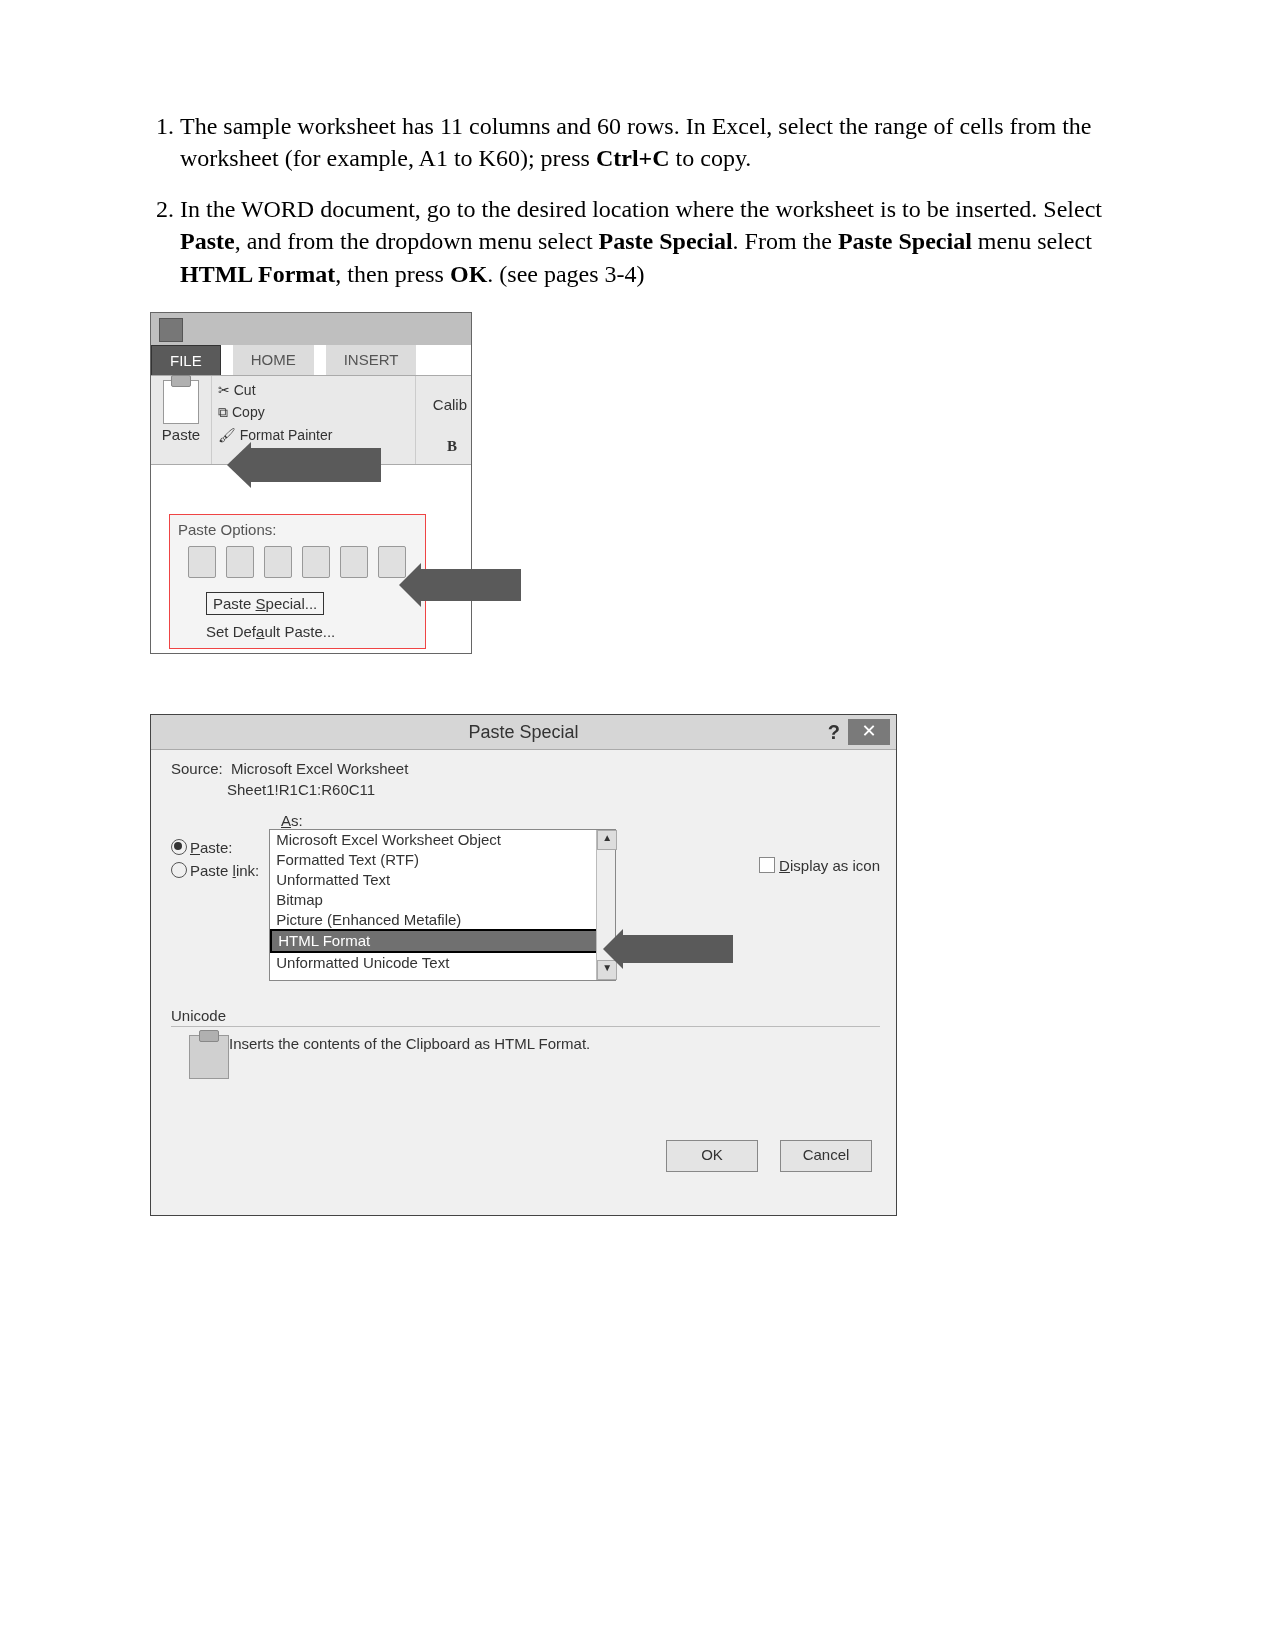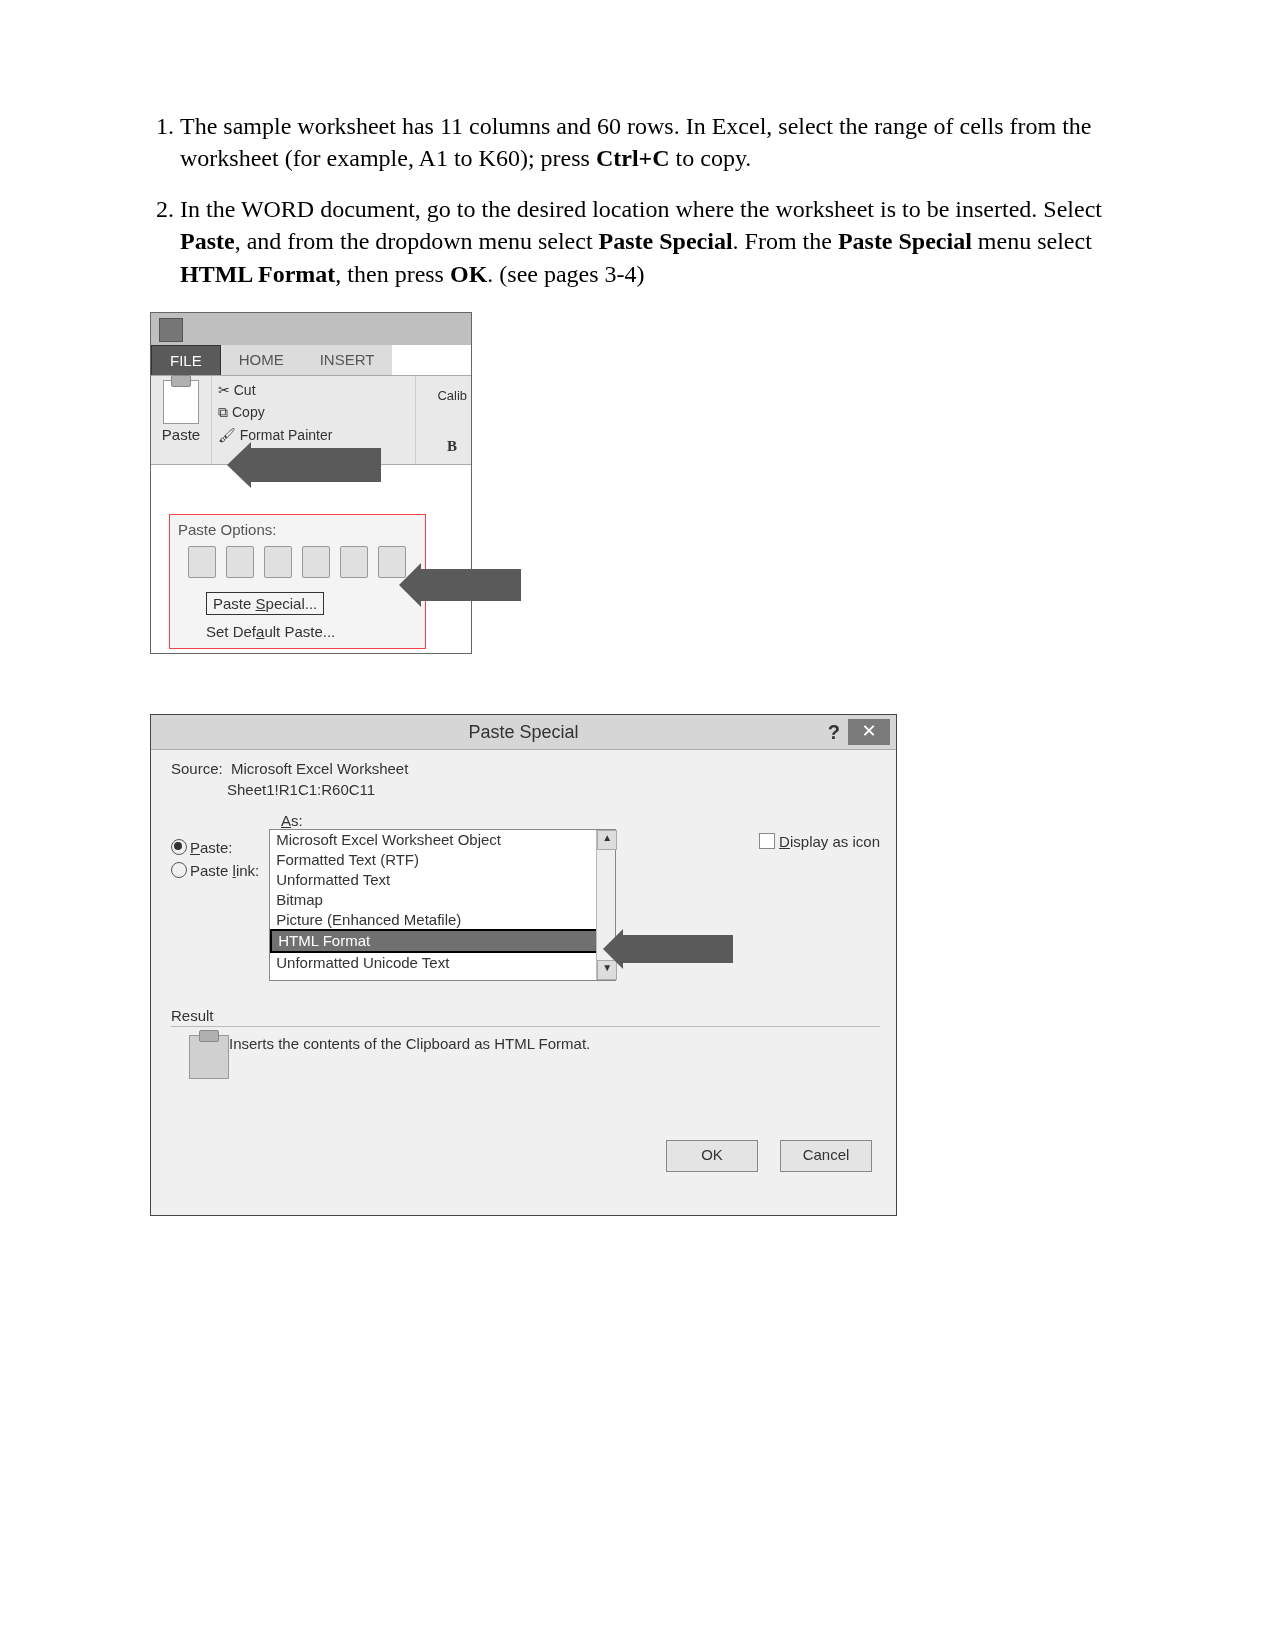--- a/index.html
+++ b/index.html
@@ -48,20 +48,21 @@
     position: relative;
   }
   .fig1-appicon {
     position: absolute; left: 8px; top: 5px;
     width: 22px; height: 22px; background:#777; border:1px solid #555;
   }
   .fig1-tabrow {
     display: flex;
     height: 30px;
     border-bottom:1px solid #aaa;
+    gap:12px;
   }
   .fig1-tab {
     padding: 6px 18px 0 18px;
     background:#dcdcdc;
     font-size:15px;
     color:#555;
   }
   .fig1-tab.file {
     background:#5a5a5a; color:#fff;
     border:1px solid #333; border-bottom:none;
@@ -89,21 +90,21 @@
   .fig1-clip {
     flex:1;
     padding:6px 6px 0 6px;
     font-size:14px;
     position:relative;
   }
   .fig1-clip-line { margin-bottom:6px; display:flex; align-items:center; gap:4px;}
   .fig1-fontcell{
     width:55px;border-left:1px solid #ccc;position:relative;
   }
-  .fig1-fontname{position:absolute;top:12px;right:4px;font-size:13px;}
+  .fig1-fontname{position:absolute;top:20px;right:4px;font-size:15px;}
   .fig1-bold{position:absolute;top:62px;right:14px;font-weight:bold;font-family:serif;}
 
   .fig1-arrow1 {
     position:absolute;
     left:100px; top:72px;
     width:130px; height:34px;
     background:#5a5a5a;
   }
   .fig1-arrow1::before{
     content:"";position:absolute;left:-24px;top:-6px;
@@ -191,21 +192,21 @@
   .fig2-listbox{
     width:345px;height:150px;background:#fff;border:1px solid #888;position:relative;
     font-size:15px;
   }
   .fig2-listitem{padding:1px 6px;line-height:18px;}
   .fig2-listitem.sel{background:#707070;color:#fff;border:2px solid #000;margin-top:-1px;}
   .fig2-scroll{position:absolute;right:0;top:0;width:18px;height:100%;background:#eee;border-left:1px solid #bbb;}
   .fig2-scroll-btn{position:absolute;left:0;width:18px;height:18px;background:#ddd;border:1px solid #aaa;font-size:10px;text-align:center;line-height:14px;}
   .fig2-scroll-btn.up{top:0;}
   .fig2-scroll-btn.dn{bottom:0;}
-  .fig2-dispicon{display:flex;gap:4px;align-items:center;margin-top:4px;}
+  .fig2-dispicon{display:flex;gap:4px;align-items:center;margin-top:28px;}
   .fig2-chk{width:14px;height:14px;border:1px solid #888;background:#fff;}
   .fig2-arrow3{
     position:absolute; left:472px; top:185px;
     width:110px;height:28px;background:#5a5a5a;
   }
   .fig2-arrow3::before{
     content:"";position:absolute;left:-20px;top:-6px;
     border-right:20px solid #5a5a5a;
     border-top:20px solid transparent;
     border-bottom:20px solid transparent;
@@ -336,21 +337,21 @@
         </div>
 
         <div class="fig2-dispicon">
           <span class="fig2-chk"></span>
           <span><span class="u">D</span>isplay as icon</span>
         </div>
       </div>
 
       <div class="fig2-arrow3"></div>
 
-      <div class="fig2-result-lbl">Result</div>
+      <div class="fig2-result-lbl">Unicode</div>
       <div class="fig2-result-line"></div>
       <div class="fig2-result-body">
         <div class="fig2-result-icon"></div>
         <div>Inserts the contents of the Clipboard as HTML Format.</div>
       </div>
 
       <div class="fig2-btns">
         <div class="fig2-btn">OK</div>
         <div class="fig2-btn">Cancel</div>
       </div>

